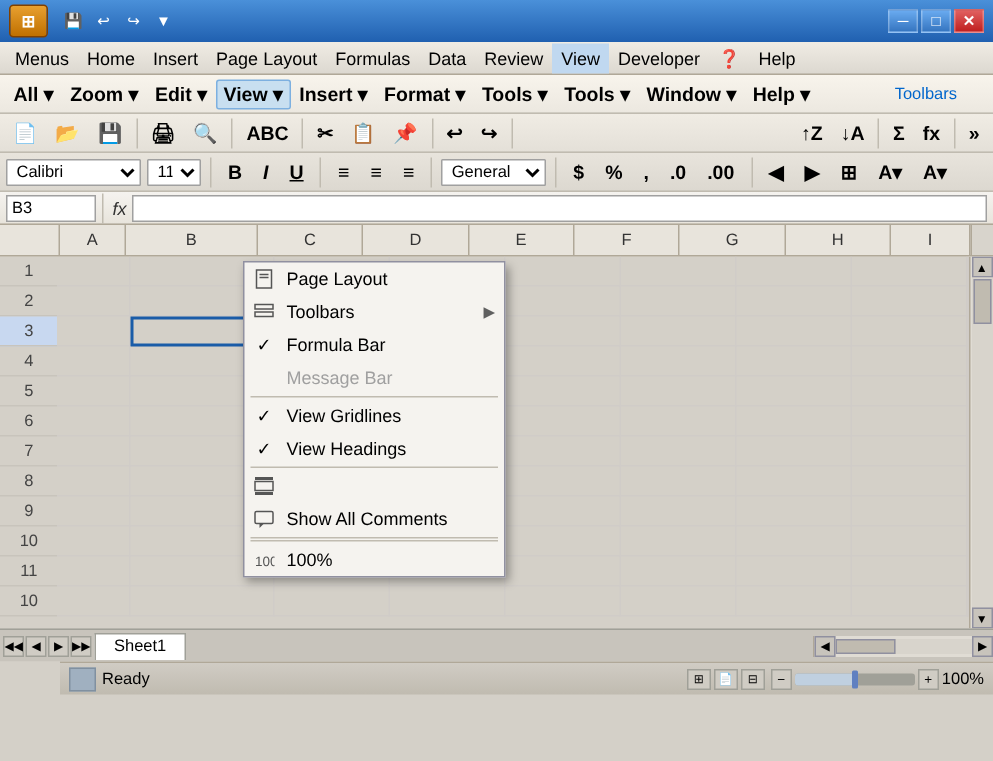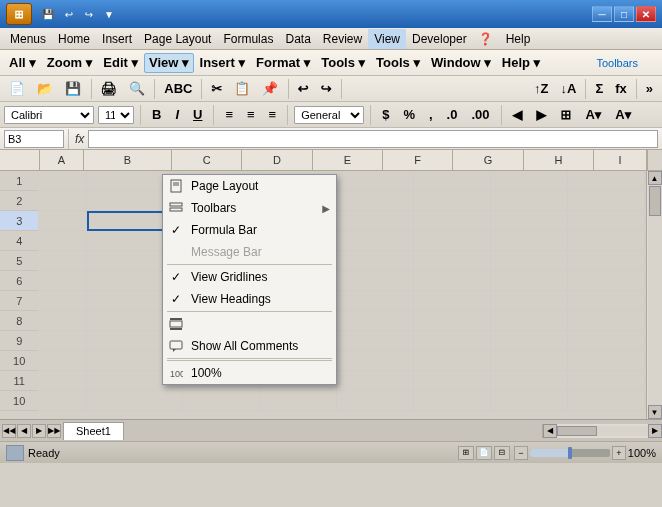--- a/index.html
+++ b/index.html
@@ -456,21 +456,21 @@
         <div style="width:14px;height:14px;background:#c8c4bc;border:1px solid #9090a0;display:flex;align-items:center;justify-content:center;font-size:8px;cursor:pointer;">◀</div>
         <div style="flex:1;height:10px;background:#d8d4cc;">
           <div style="width:40px;height:10px;background:#c0bbb0;border:1px solid #9090a0;"></div>
         </div>
         <div style="width:14px;height:14px;background:#c8c4bc;border:1px solid #9090a0;display:flex;align-items:center;justify-content:center;font-size:8px;cursor:pointer;">▶</div>
       </div>
     </div>
 
   </div>
 
-  <div class="status-bar" style="height:22px;">
+  <div class="status-bar" style="height:22px;margin-left:40px;">
     <div style="display:flex;align-items:center;gap:4px;">
       <div style="width:18px;height:16px;background:#a0b0c0;border:1px solid #8090a0;"></div>
       <span>Ready</span>
     </div>
     <div class="status-right">
       <div style="display:flex;gap:2px;">
         <button style="width:16px;height:14px;font-size:8px;background:#d0ccc4;border:1px solid #a0a098;cursor:pointer;">⊞</button>
         <button style="width:16px;height:14px;font-size:8px;background:#d0ccc4;border:1px solid #a0a098;cursor:pointer;">📄</button>
         <button style="width:16px;height:14px;font-size:8px;background:#d0ccc4;border:1px solid #a0a098;cursor:pointer;">⊟</button>
       </div>

